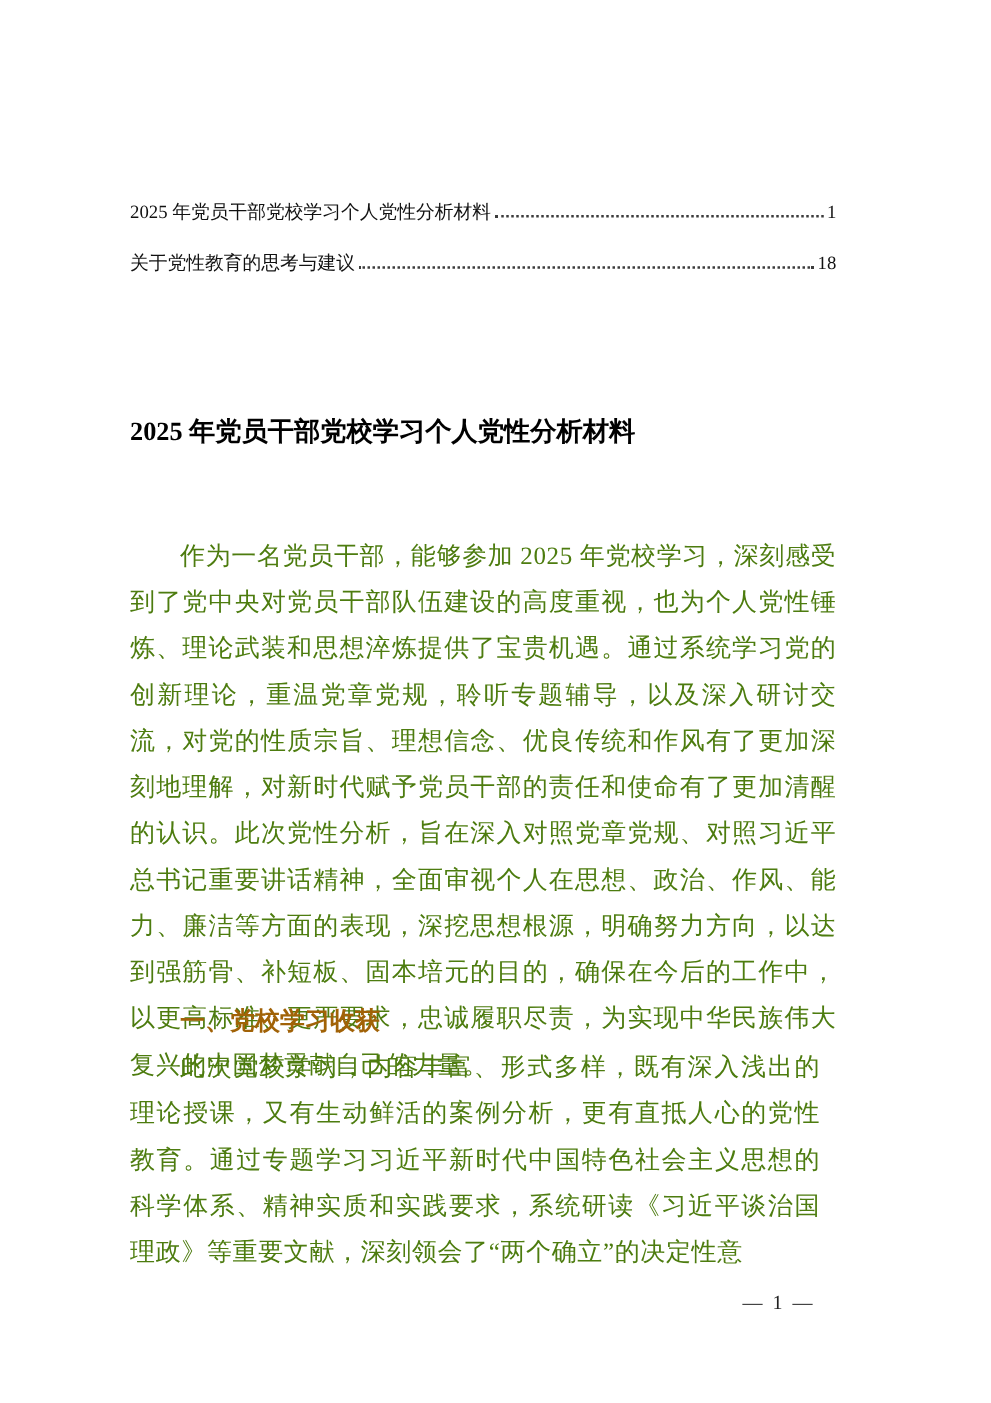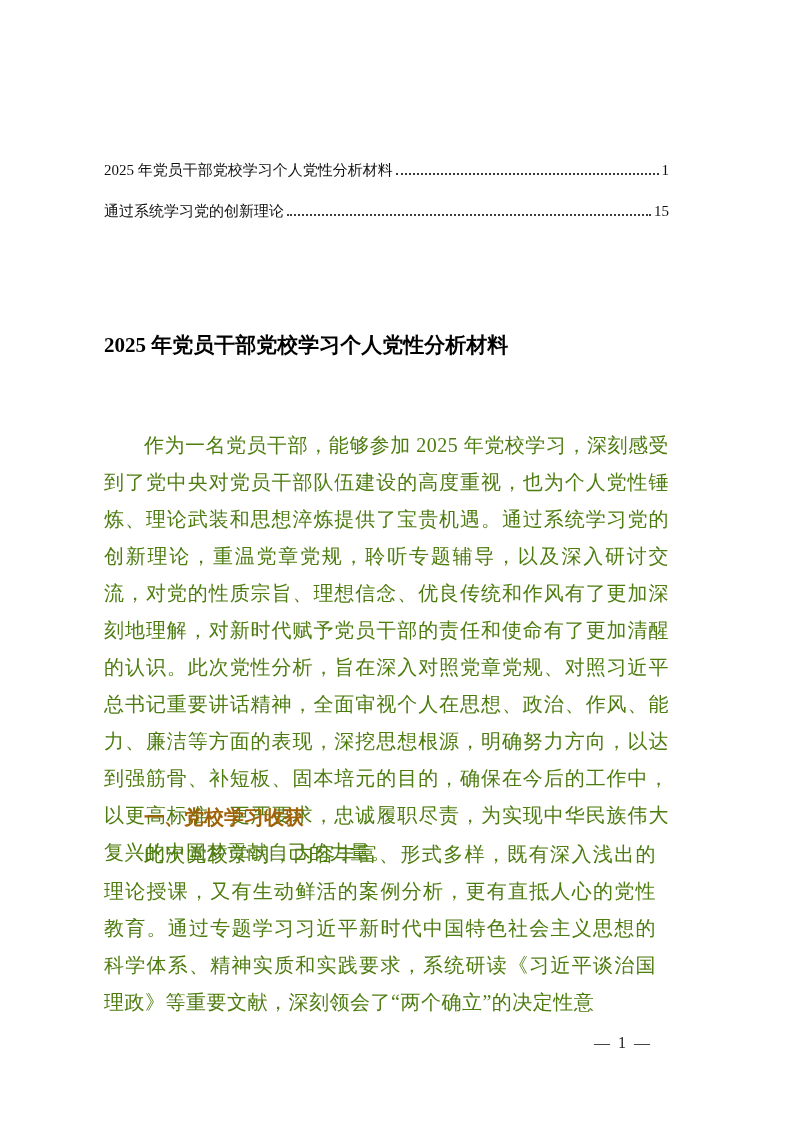--- a/index.html
+++ b/index.html
@@ -104,23 +104,23 @@
 
 <div class="page">
 
   <nav class="toc">
     <div class="toc-row">
       <span class="toc-label">2025 年党员干部党校学习个人党性分析材料</span>
       <span class="toc-leader"></span>
       <span class="toc-page">1</span>
     </div>
     <div class="toc-row">
-      <span class="toc-label">通过系统学习党的创新理论</span>
+      <span class="toc-label">关于党性教育的思考与建议</span>
       <span class="toc-leader"></span>
-      <span class="toc-page">15</span>
+      <span class="toc-page">18</span>
     </div>
   </nav>
 
   <h1 class="doc-title">2025 年党员干部党校学习个人党性分析材料</h1>
 
   <p class="body-para para-1">作为一名党员干部，能够参加 2025 年党校学习，深刻感受到了党中央对党员干部队伍建设的高度重视，也为个人党性锤炼、理论武装和思想淬炼提供了宝贵机遇。通过系统学习党的创新理论，重温党章党规，聆听专题辅导，以及深入研讨交流，对党的性质宗旨、理想信念、优良传统和作风有了更加深刻地理解，对新时代赋予党员干部的责任和使命有了更加清醒的认识。此次党性分析，旨在深入对照党章党规、对照习近平总书记重要讲话精神，全面审视个人在思想、政治、作风、能力、廉洁等方面的表现，深挖思想根源，明确努力方向，以达到强筋骨、补短板、固本培元的目的，确保在今后的工作中，以更高标准、更严要求，忠诚履职尽责，为实现中华民族伟大复兴的中国梦贡献自己的力量。</p>
 
   <h2 class="section-heading">一、党校学习收获</h2>
 
   <p class="body-para para-2">此次党校学习，内容丰富、形式多样，既有深入浅出的理论授课，又有生动鲜活的案例分析，更有直抵人心的党性教育。通过专题学习习近平新时代中国特色社会主义思想的科学体系、精神实质和实践要求，系统研读《习近平谈治国理政》等重要文献，深刻领会了“两个确立”的决定性意</p>

